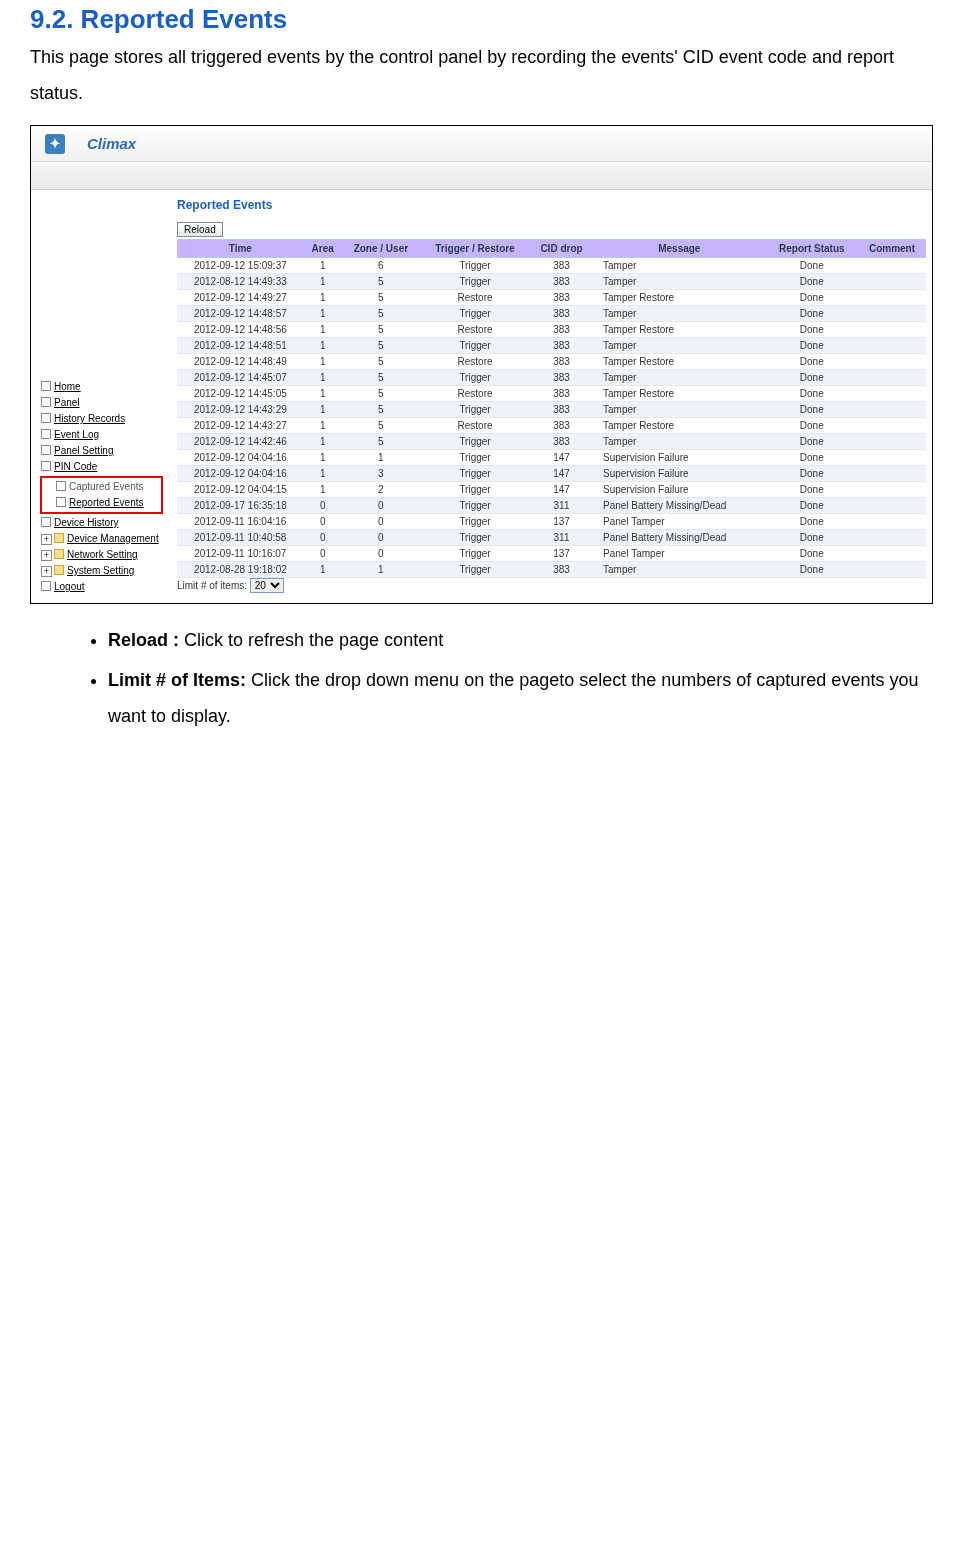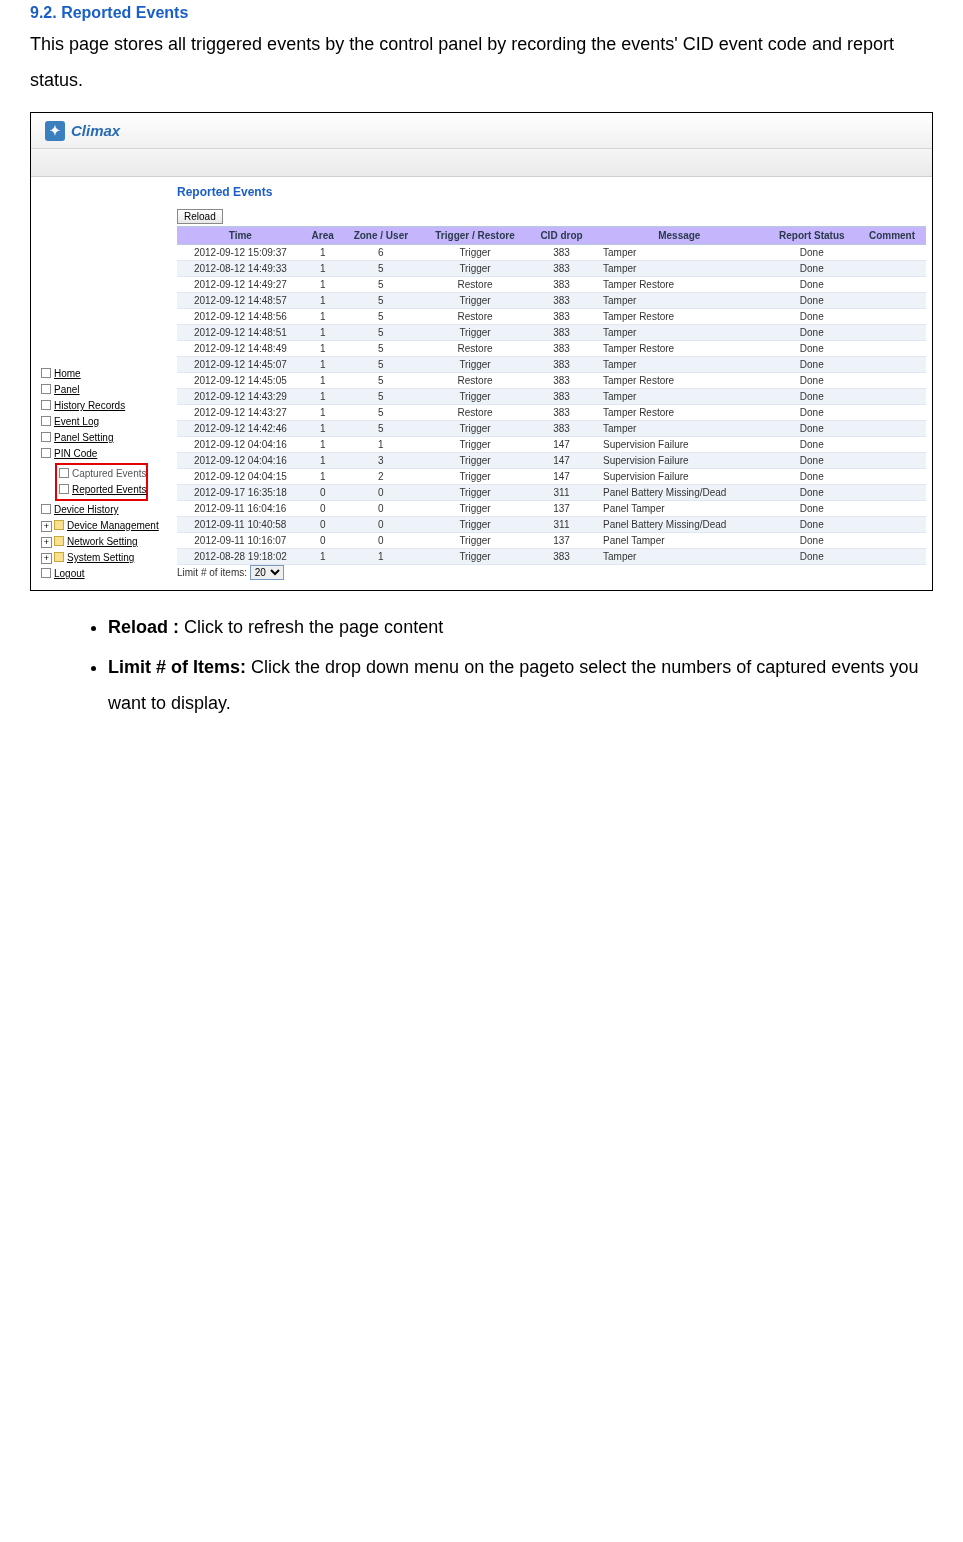--- a/index.html
+++ b/index.html
@@ -9,21 +9,21 @@
     font-family: Arial, sans-serif;
     background: #fff;
     color: #000;
     width: 963px;
   }
   .page {
     padding: 0 30px 40px 30px;
   }
   .section-heading {
     color: #1a5fc7;
-    font-size: 16px;
+    font-size: 26px;
     font-weight: bold;
     margin: 4px 0 4px 0;
   }
   .intro-text {
     font-size: 18px;
     line-height: 2.0;
     margin: 0 0 14px 0;
   }
   .screenshot-border {
     border: 1.5px solid #000;
@@ -53,20 +53,21 @@
     background: #3b7fbf;
     border-radius: 3px;
     display:flex;align-items:center;justify-content:center;
     color:#fff;font-size:13px;font-weight:bold;
   }
   .logo-text {
     color: #2a6cb4;
     font-weight: bold;
     font-style: italic;
     font-size: 15px;
+    margin-left: 16px;
   }
   .subbar {
     height: 28px;
     background: linear-gradient(#f5f5f5,#eaeaea);
     border-bottom: 1px solid #d0d0d0;
   }
   .content-row {
     display: flex;
     align-items: flex-end;
   }
@@ -102,22 +103,22 @@
     border:1px solid #888;
     width:9px;height:9px;
     line-height:9px;
     text-align:center;
     font-size:9px;
     margin-right:2px;
     background:#fff;
   }
   .highlight-box {
     border: 2px solid #e20000;
-    padding: 1px 0 1px 2px;
-    margin: 1px 16px;
+    padding: 1px 0 1px 14px;
+    margin: 1px 1px;
     position: relative;
     left: -2px;
   }
   .highlight-box .tree-item {
     color:#555;
     text-decoration:none;
   }
   .highlight-box .tree-item.last {
     text-decoration:underline;
     color:#000;

